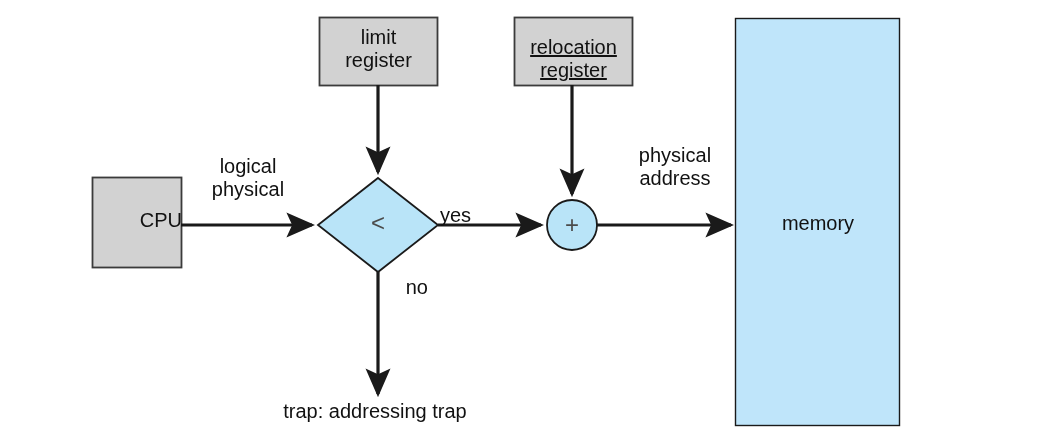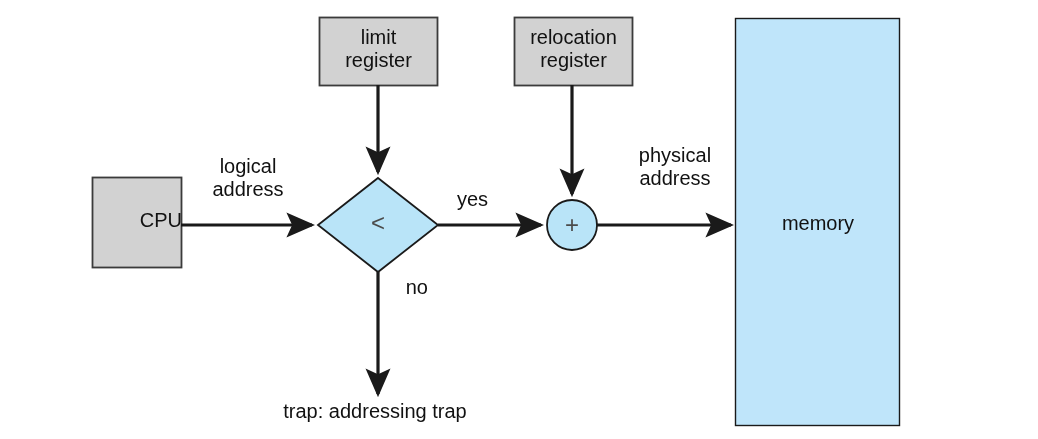--- a/index.html
+++ b/index.html
@@ -50,27 +50,27 @@
     position: absolute;
     text-align: center;
     color: #4b4b4b;
     font-family: "Liberation Sans", sans-serif;
     pointer-events: none;
   }
   
   #cpu-label   { left: 92px;  top: 209px; width: 90px; text-align: right;  }
   
   #limit-register-label      { left: 319px; top: 26px;  width: 119px; }
-  #relocation-register-label { left: 514px; top: 26px;  width: 119px; }
+  #relocation-register-label { left: 514px; top: 36px;  width: 119px; text-decoration: underline; }
   
   #memory-label { left: 760px; top: 212px; width: 116px; }
   
   #logical-address-label  { left: 186px; top: 155px; width: 124px; }
   #physical-address-label { left: 610px; top: 144px; width: 130px; }
-  #yes-label  { left: 440px; top: 188px; width: 48px;  text-align: right; }
+  #yes-label  { left: 440px; top: 204px; width: 48px;  text-align: left; }
   #no-label   { left: 382px; top: 276px; width: 46px;  text-align: right; }
   #trap-label { left: 245px; top: 400px; width: 260px; }
   
   #less-than-glyph { left: 358px; top: 209px; width: 40px; font-size: 24px; }
   #plus-glyph      { left: 552px; top: 211px; width: 40px; font-size: 24px; }
 </style>
 </head>
 <body>
 
 <div id="diagram-canvas">
@@ -115,21 +115,21 @@
   <div class="node-label" id="relocation-register-label">relocation
 register</div>
 
   <div class="node-label" id="memory-label">memory</div>
 
   <div class="op-glyph" id="less-than-glyph">&lt;</div>
 
   <div class="op-glyph" id="plus-glyph">+</div>
 
   <div class="edge-label" id="logical-address-label">logical
-address</div>
+physical</div>
 
   <div class="edge-label" id="physical-address-label">physical
 address</div>
 
   <div class="edge-label" id="yes-label">yes</div>
 
   <div class="edge-label" id="no-label">no</div>
 
   <div class="edge-label" id="trap-label">trap: addressing trap</div>
 

